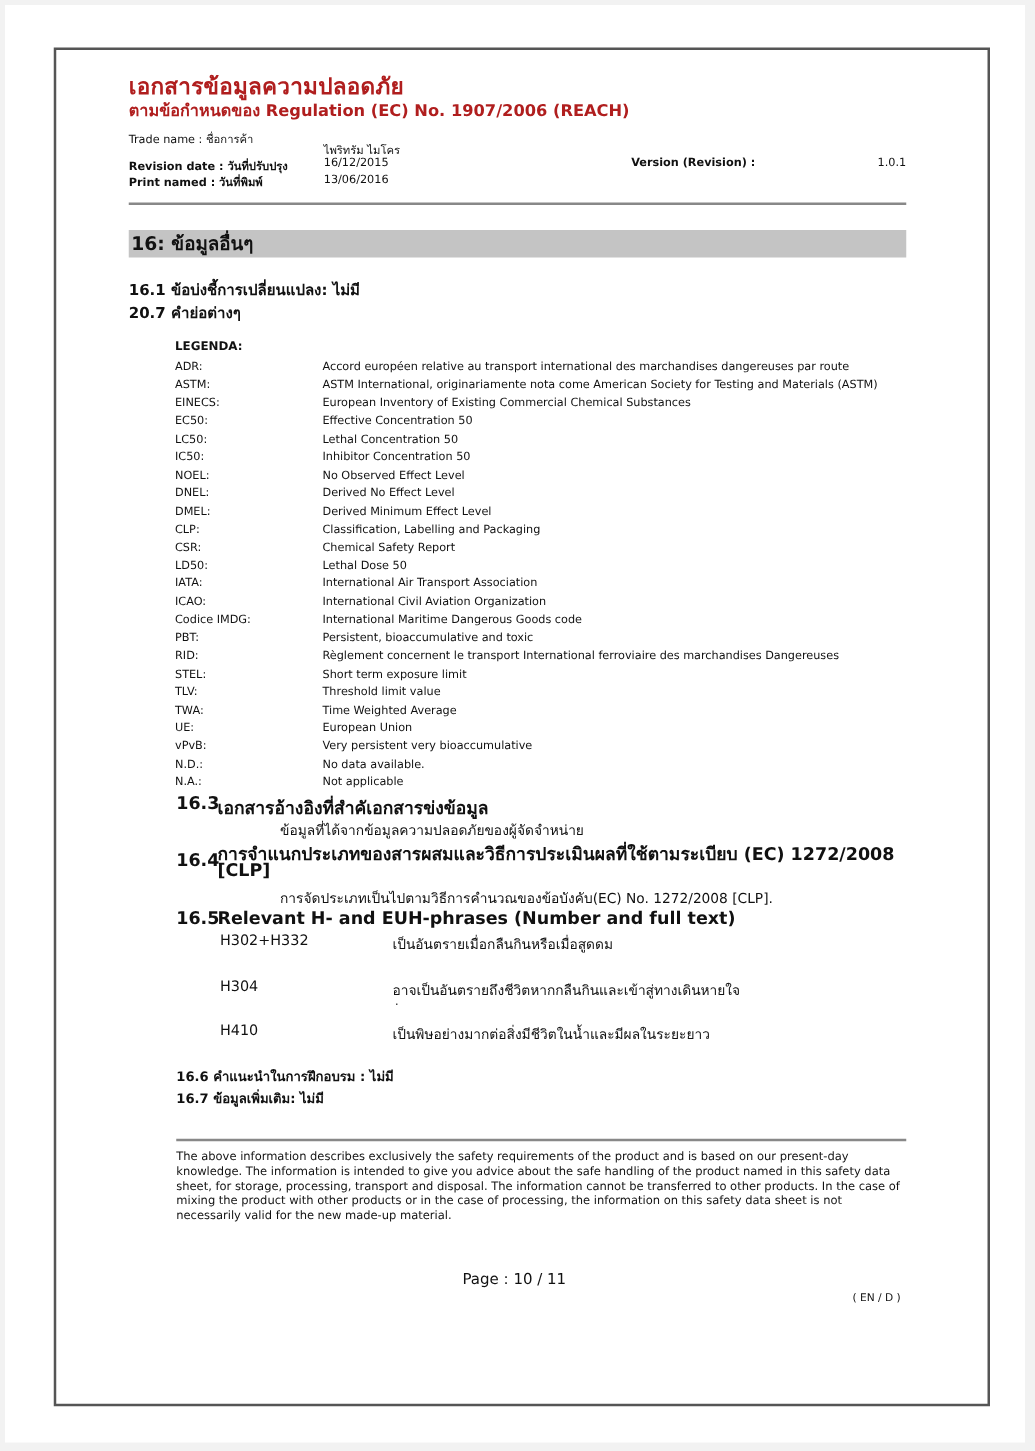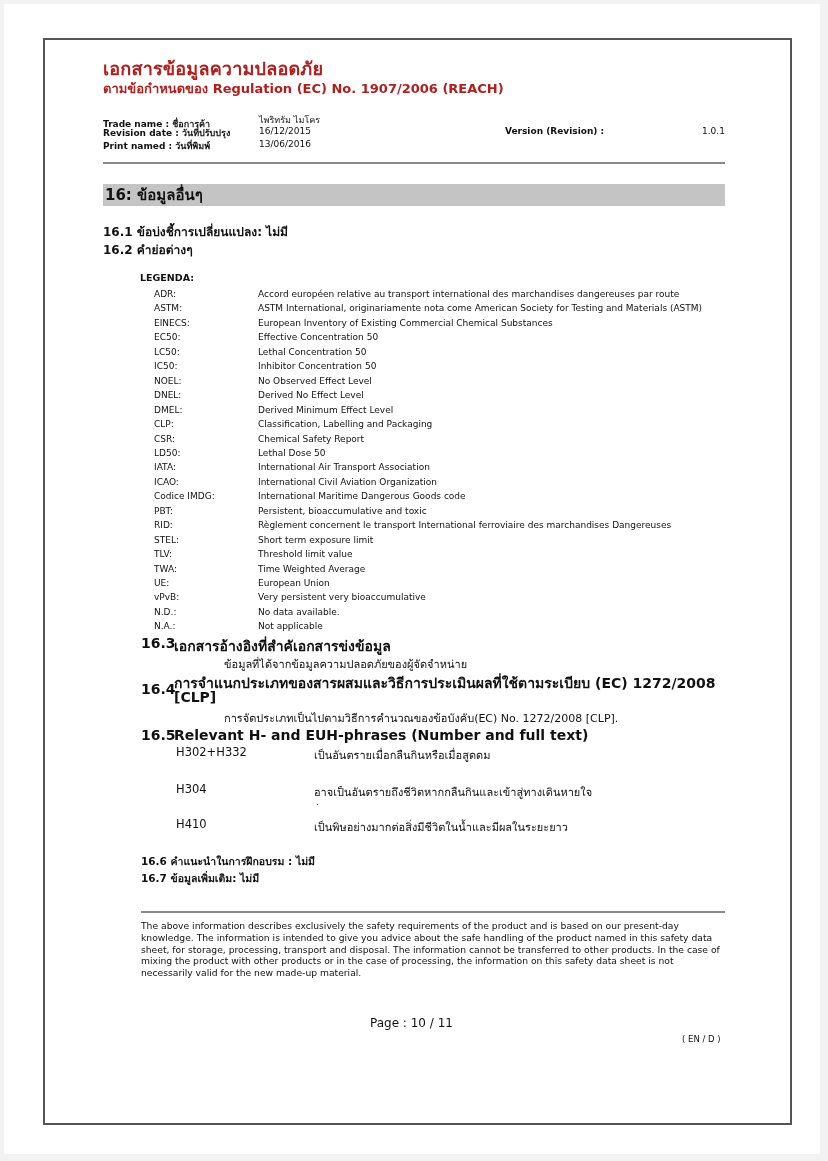--- a/index.html
+++ b/index.html
@@ -19,54 +19,54 @@
   .title-reg { left:103px; top:78px; font-size:13px; font-weight:bold; color:#b01e1e; }
   .meta { font-size:9px; }
   .rule { position:absolute; left:103px; width:622px; height:2px; background:#888; }
   .sec-bar {
     position:absolute; left:103px; top:184px; width:622px; height:22px; background:#c4c4c4;
     font-size:15px; font-weight:bold; line-height:22px; padding-left:2px; box-sizing:border-box;
   }
   .sub { font-size:12px; font-weight:bold; }
   .legend-h { left:140px; top:272px; font-size:9.5px; font-weight:bold; }
   .leg-row { position:absolute; left:140px; font-size:9px; height:14px; line-height:14px; white-space:nowrap; }
-  .leg-abbr { position:absolute; left:0;margin-left:14px; }
+  .leg-abbr { position:absolute; left:0; }
   .leg-desc { position:absolute; left:118px; }
   .h2 { font-size:14px; font-weight:bold;text-align:center; }
   .body-th { font-size:11px;margin-left:48px; }
   .hcode { font-size:11.5px; }
   .disclaimer { left:141px; top:920px; width:586px; font-size:9.2px; line-height:11.8px; white-space:normal; }
   .pageno { left:370px; top:1016px; font-size:12px; }
   .lang { left:682px; top:1034px; font-size:8.5px; }
 </style>
 </head>
 <body>
 
 <div class="sheet">
   <div class="frame"></div>
 </div>
 
 <div class="abs title-th">เอกสารข้อมูลความปลอดภัย</div>
 <div class="abs title-reg">ตามข้อกำหนดของ Regulation (EC) No. 1907/2006 (REACH)</div>
 
-<div class="abs meta" style="left:103px;top:117px;font-weight:bold;">Trade name : ชื่อการค้า</div>
+<div class="abs meta" style="left:103px;top:104px;font-weight:normal;">Trade name : ชื่อการค้า</div>
 <div class="abs meta" style="left:259px;top:113px;text-align:right;">ไพริทรัม ไมโคร</div>
 <div class="abs meta" style="left:103px;top:126px;font-weight:bold;">Revision date : วันที่ปรับปรุง</div>
 <div class="abs meta" style="left:259px;top:126px;">16/12/2015</div>
 <div class="abs meta" style="left:103px;top:139px;font-weight:bold;">Print named : วันที่พิมพ์</div>
 <div class="abs meta" style="left:259px;top:139px;">13/06/2016</div>
 <div class="abs meta" style="left:505px;top:126px;font-weight:bold;">Version (Revision) :</div>
 <div class="abs meta" style="left:702px;top:126px;">1.0.1</div>
 
 <div class="rule" style="top:162px;"></div>
 
 <div class="sec-bar">16: ข้อมูลอื่นๆ</div>
 
 <div class="abs sub" style="left:103px;top:222px;">16.1 ข้อบ่งชี้การเปลี่ยนแปลง: ไม่มี</div>
-<div class="abs sub" style="left:103px;top:240px;">16.2 คำย่อต่างๆ</div>
+<div class="abs sub" style="left:103px;top:240px;">20.7 คำย่อต่างๆ</div>
 
 <div class="abs legend-h">LEGENDA:</div>
 <div id="legend">
     <div class="leg-row" style="top: 287px;">
       <span class="leg-abbr">ADR:</span>
       <span class="leg-desc">Accord européen relative au transport international des marchandises dangereuses par route</span>
     </div>
     <div class="leg-row" style="top: 301.45px;">
       <span class="leg-abbr">ASTM:</span>
       <span class="leg-desc">ASTM International, originariamente nota come American Society for Testing and Materials (ASTM)</span>

